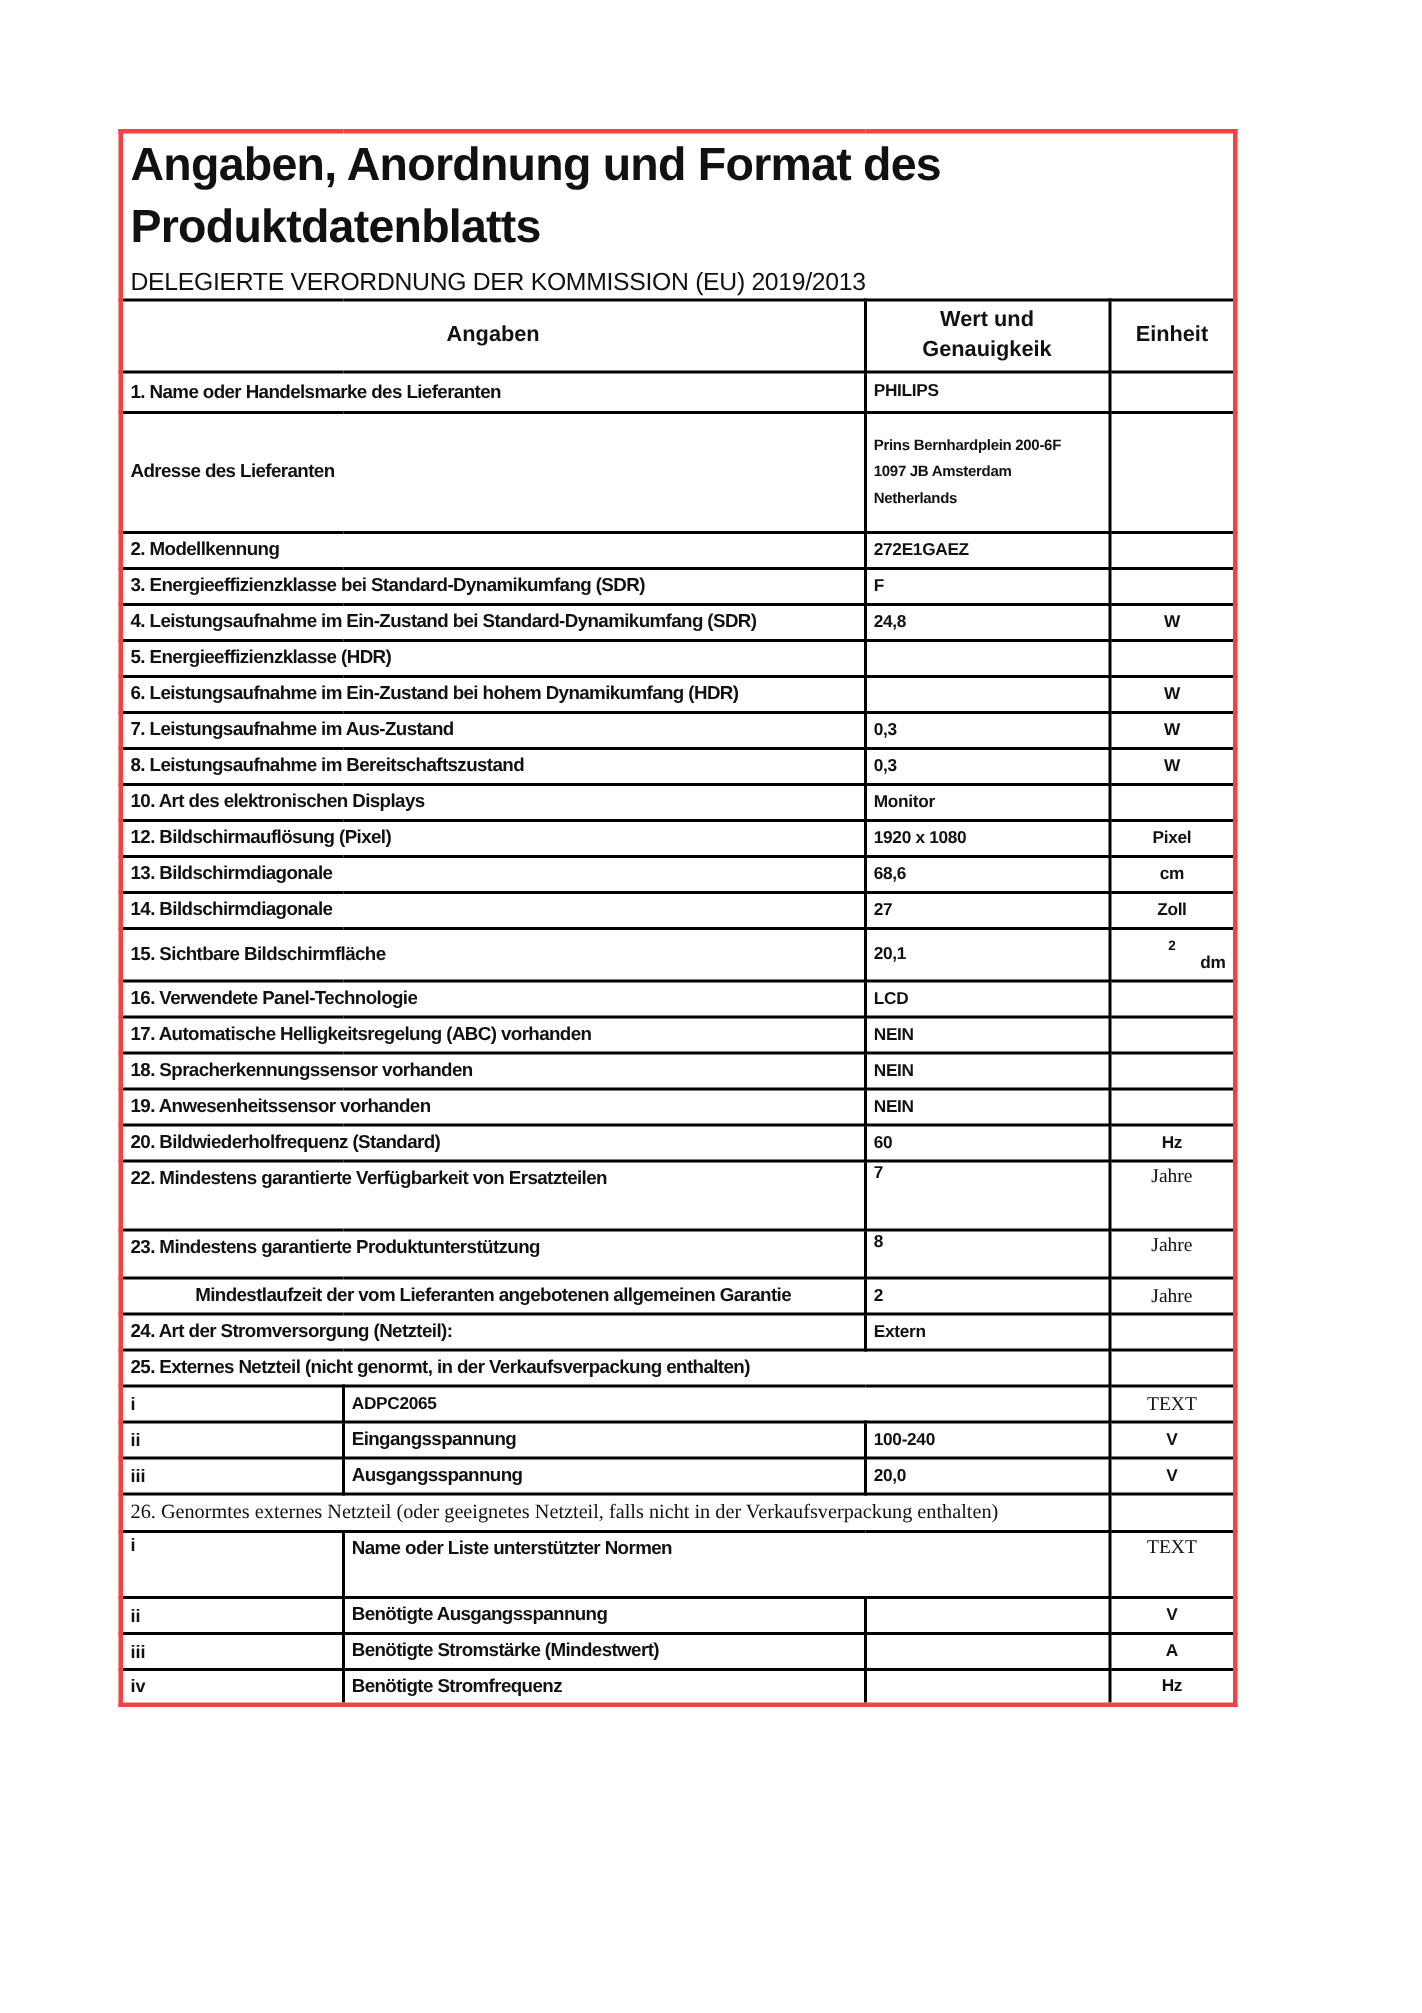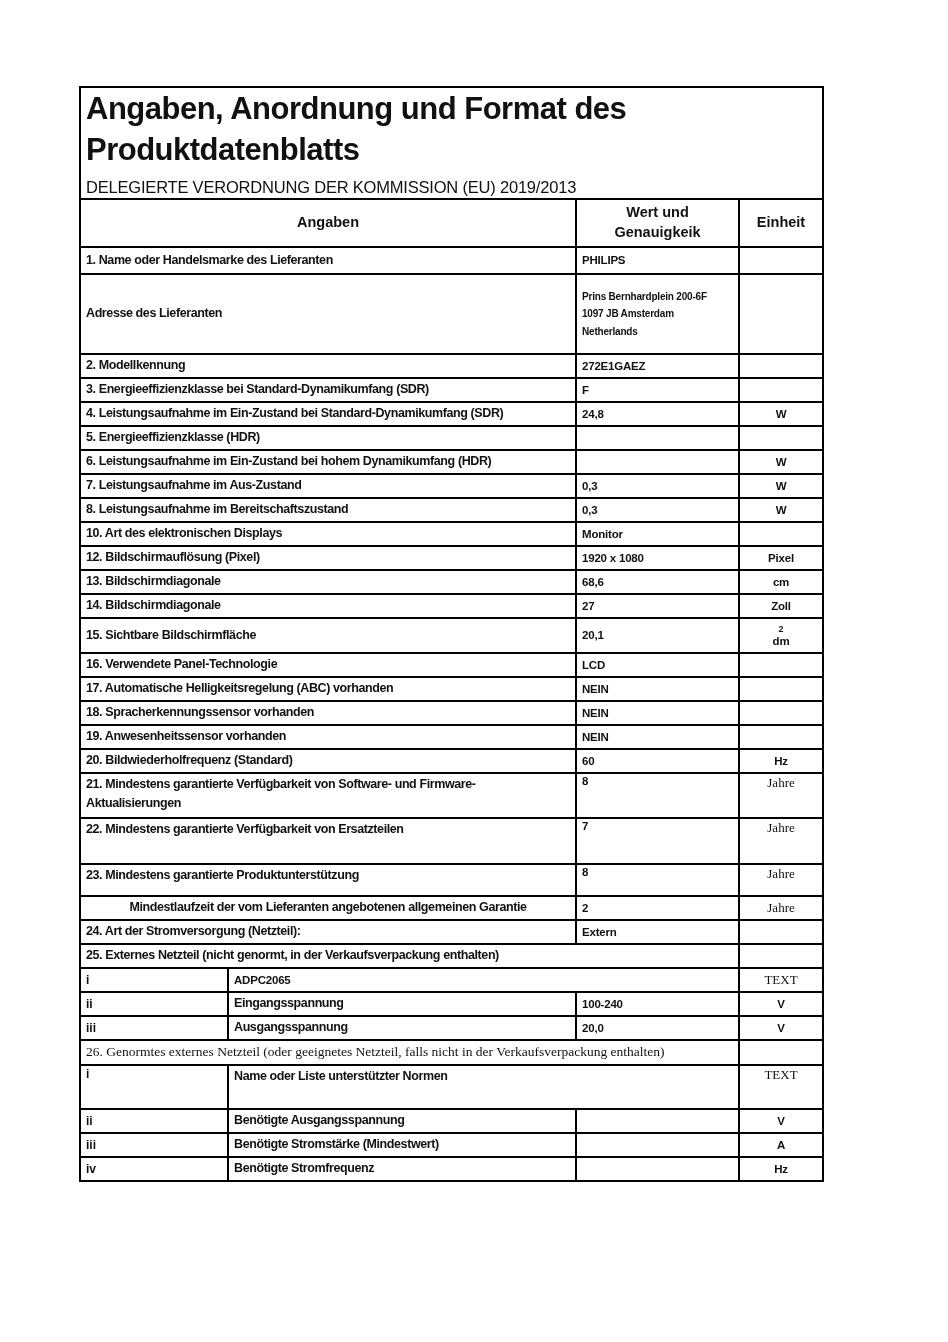--- a/index.html
+++ b/index.html
@@ -16,21 +16,21 @@
   }
   .sheet {
     position: absolute;
     left: 79px;
     top: 86px;
   }
   table.datasheet {
     border-collapse: collapse;
     table-layout: fixed;
     width: 743px;
-    border: 1px solid #ef4444;
+    border: 3px solid #ef4444;
   }
   table.datasheet td, table.datasheet th {
     border: 2px solid #000000;
     padding: 1px 5px;
     overflow: hidden;
     vertical-align: middle;
   }
   
   td.title-cell {
     padding: 8px 9px 6px 9px;
@@ -104,21 +104,21 @@
   .serif {
     font-family: "Liberation Serif", serif;
     font-weight: normal !important;
     font-size: 13px !important;
     letter-spacing: 0 !important;
   }
   td.lbl.serif { font-size: 13.5px !important; }
   
   td.unit-2line { padding: 0 2px; vertical-align: middle; }
   .unit-sup { font-size: 9px; font-weight: bold; text-align: center; line-height: 12px; }
-  .unit-base { font-size: 11.5px; font-weight: bold; text-align: center; line-height: 13px; }
+  .unit-base { font-size: 11.5px; font-weight: bold; text-align: right; line-height: 13px; }
 </style>
 </head>
 <body>
 
 <div class="sheet">
   <table class="datasheet">
     <colgroup>
       <col style="width:148px">
         <col style="width:348px">
         <col style="width:163px">
@@ -253,25 +253,20 @@
         <td class="val">NEIN</td>
         <td class="unit"></td>
       </tr>
 
       <tr>
         <td colspan="2" class="lbl">20. Bildwiederholfrequenz (Standard)</td>
         <td class="val">60</td>
         <td class="unit">Hz</td>
       </tr>
 
-      <tr class="h45 v-top">
-        <td colspan="2" class="lbl">21.  Mindestens garantierte Verfügbarkeit von Software- und Firmware-Aktualisierungen</td>
-        <td class="val">8</td>
-        <td class="unit serif">Jahre</td>
-      </tr>
 
       <tr class="h47 v-top">
         <td colspan="2" class="lbl">22. Mindestens garantierte Verfügbarkeit von Ersatzteilen</td>
         <td class="val">7</td>
         <td class="unit serif">Jahre</td>
       </tr>
 
       <tr class="h38 v-top">
         <td colspan="2" class="lbl">23. Mindestens garantierte Produktunterstützung</td>
         <td class="val">8</td>

